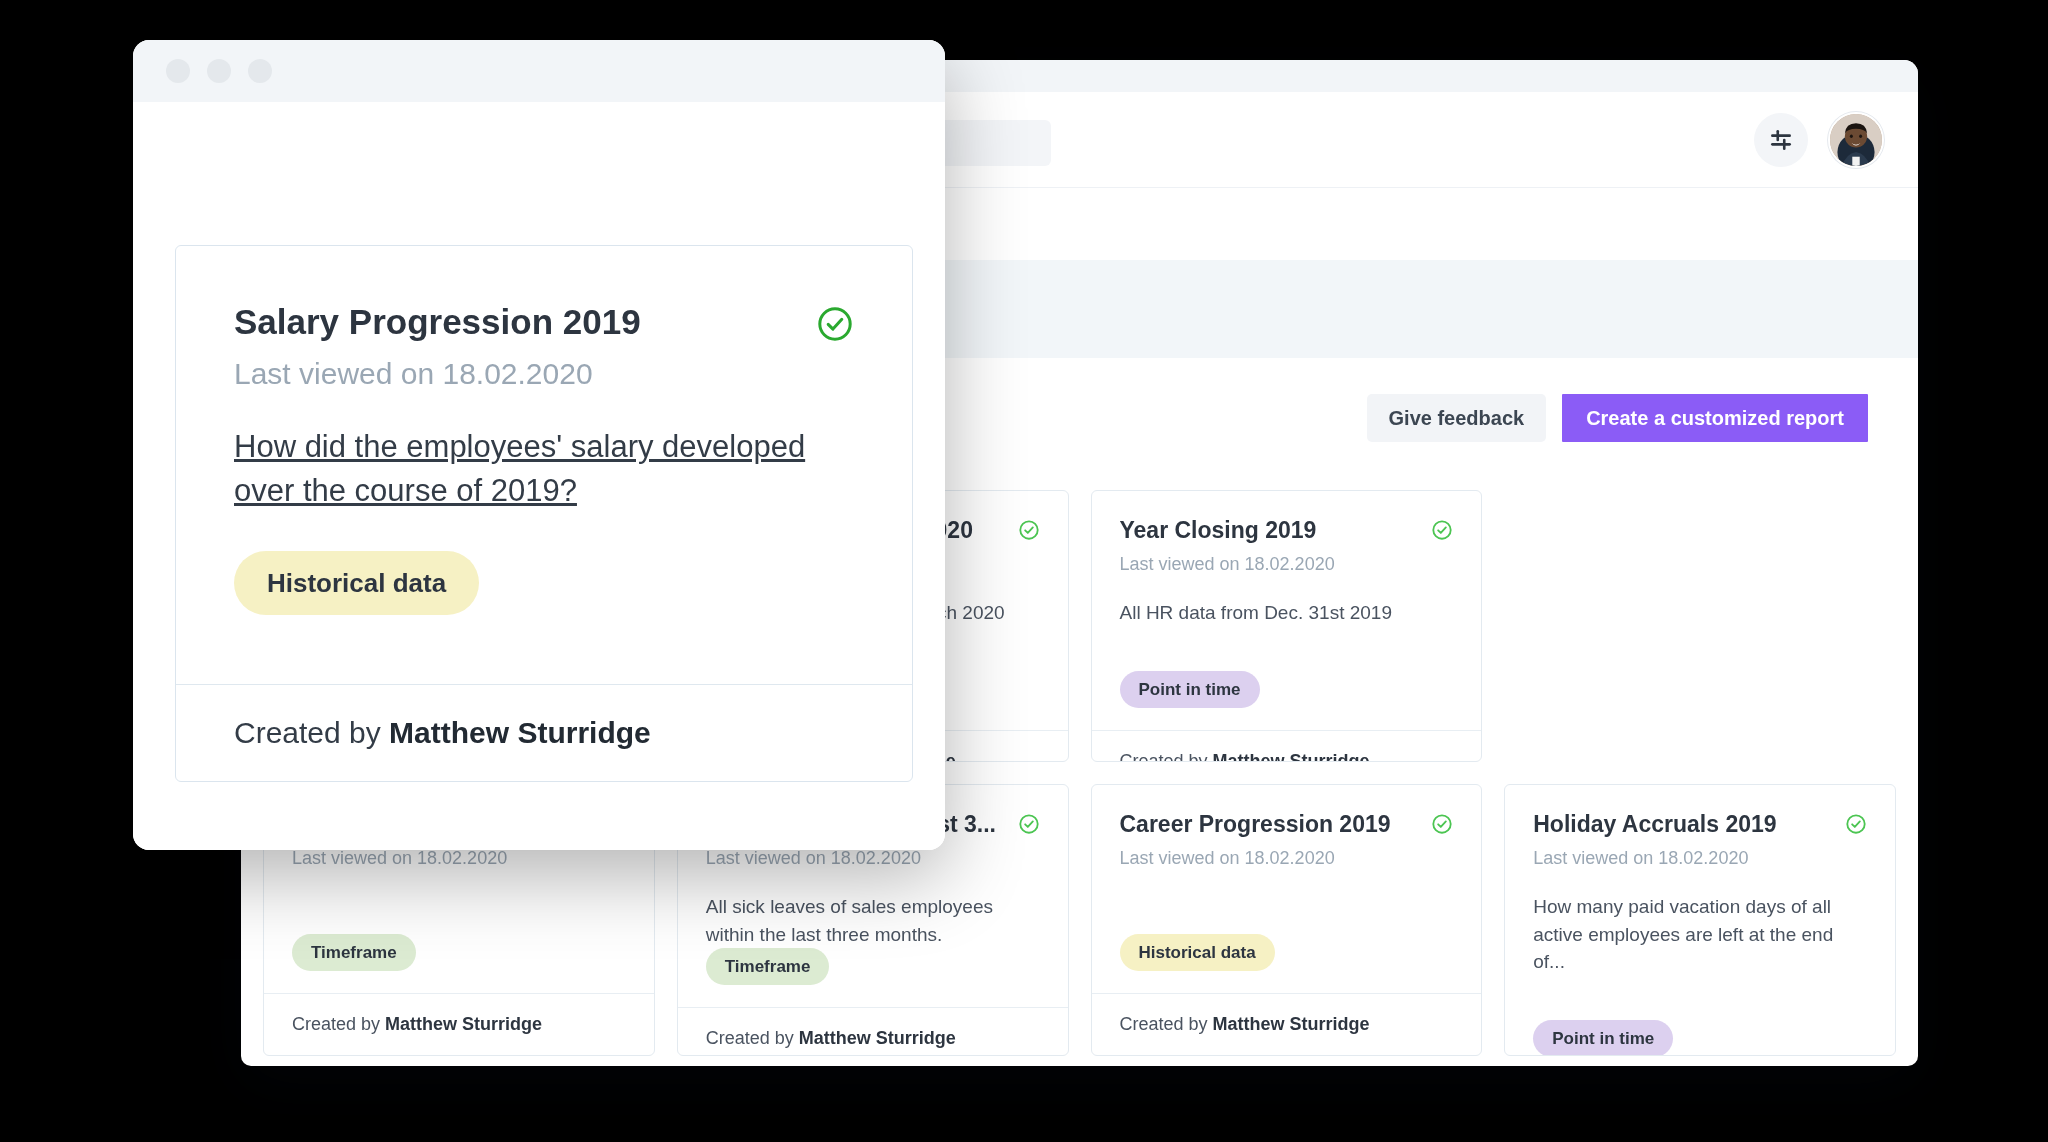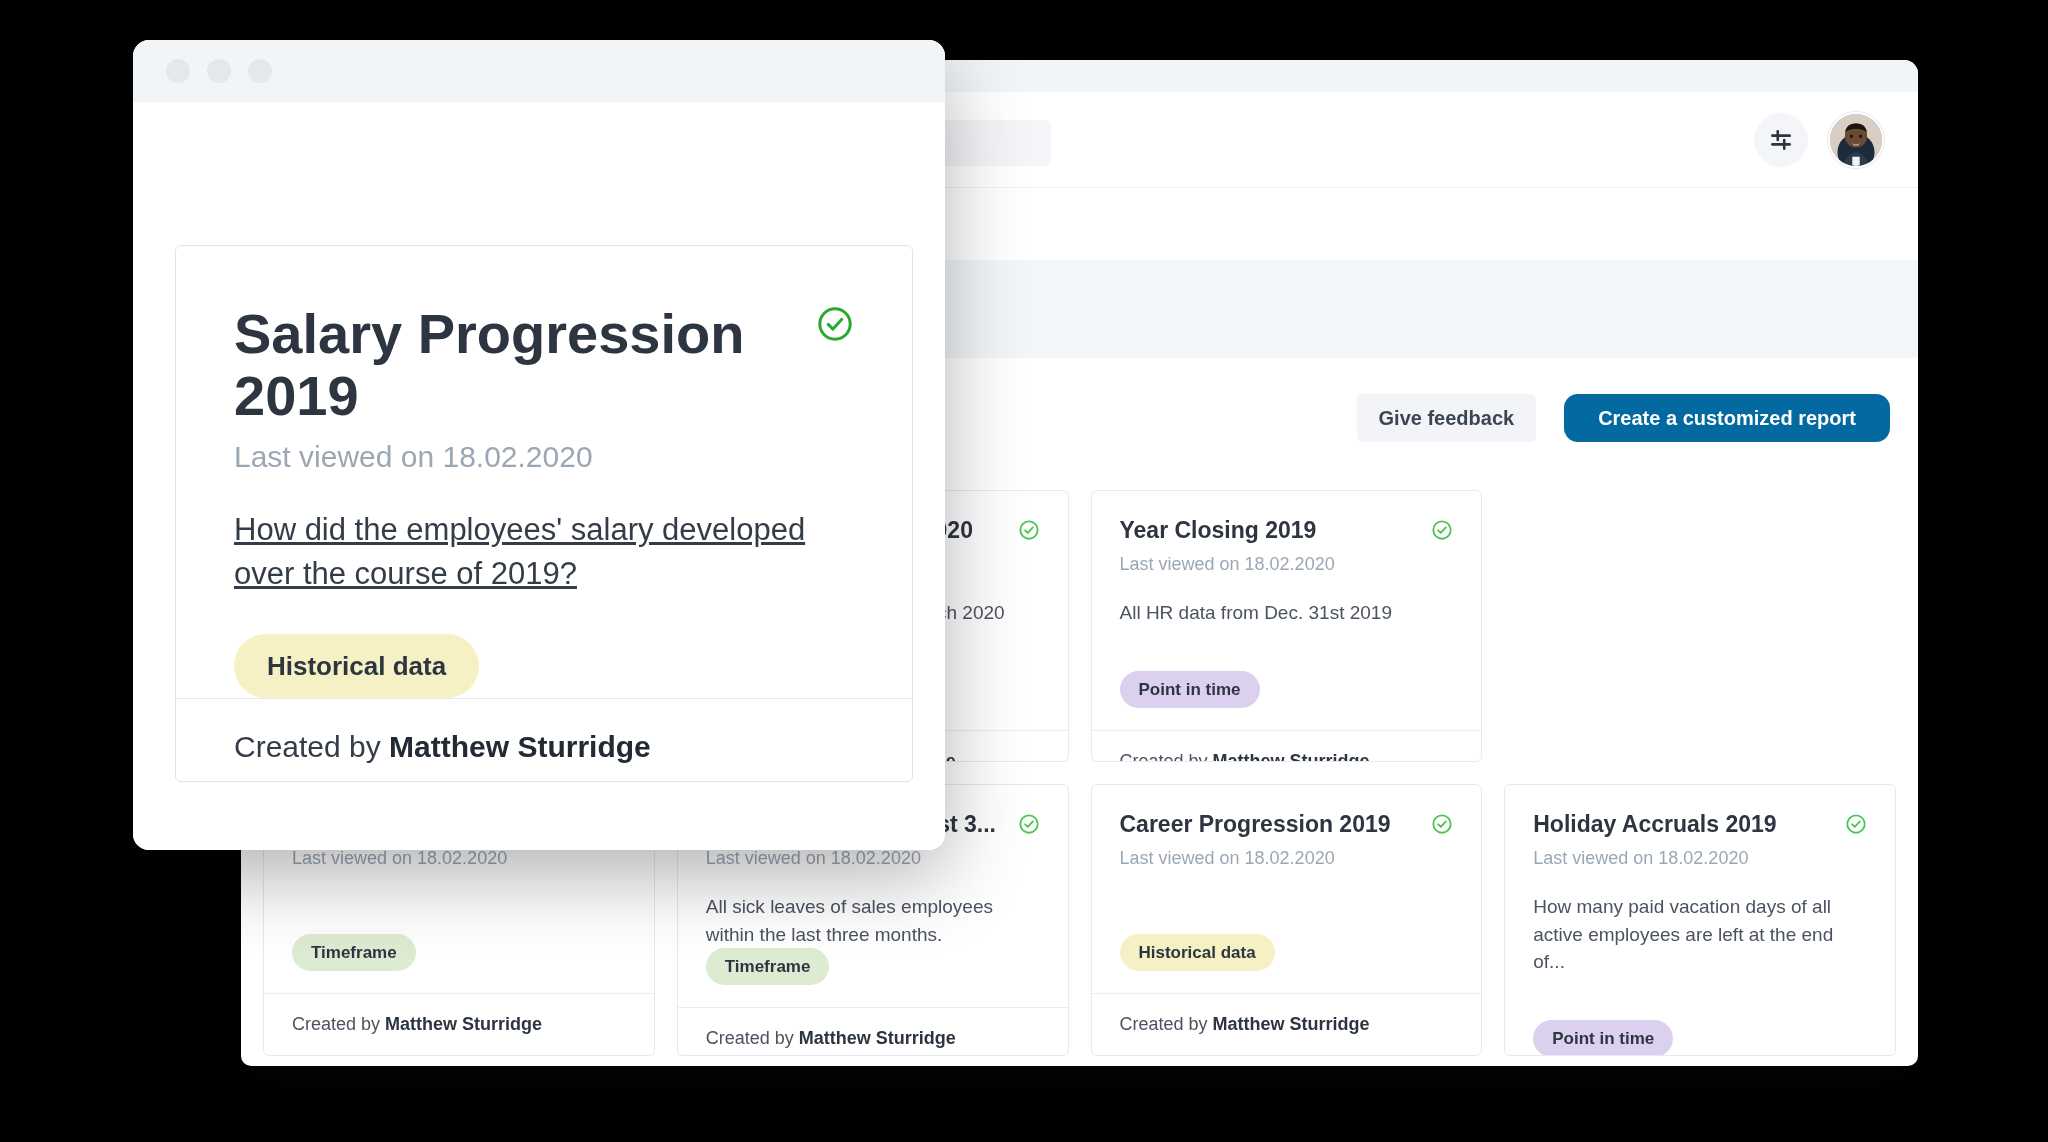--- a/index.html
+++ b/index.html
@@ -93,48 +93,48 @@
     left: 0;
     top: 200px;
     width: 100%;
     height: 98px;
     background: #f2f6f9;
   }
 
   
   #bg-actionrow {
     position: absolute;
-    right: 28px;
+    right: 50px;
     top: 334px;
     display: flex;
     align-items: center;
-    gap: 28px;
+    gap: 16px;
   }
 
   .btn-secondary {
     background: #f2f4f7;
     color: #3c4652;
     font-size: 20px;
     font-weight: 600;
     border: none;
     border-radius: 5px;
     padding: 14px 22px;
     line-height: 1;
     font-family: "Liberation Sans", sans-serif;
     cursor: pointer;
   }
 
   .btn-primary {
-    background: #0369a1;
+    background: #8b5cf6;
     color: #ffffff;
     font-size: 20px;
     font-weight: 700;
     border: none;
-    border-radius: 14px;
-    padding: 14px 34px;
+    border-radius: 1px;
+    padding: 14px 24px;
     line-height: 1;
     font-family: "Liberation Sans", sans-serif;
     cursor: pointer;
   }
 
   
   #card-grid {
     position: absolute;
     left: 0;
     top: 430px;
@@ -275,21 +275,21 @@
     flex-direction: column;
   }
 
   #front-card-titlerow {
     display: flex;
     align-items: flex-start;
     justify-content: space-between;
   }
 
   #front-card-title {
-    font-size: 56px;
+    font-size: 35px;
     font-weight: 700;
     color: #2d3540;
     line-height: 1.1;
   }
 
   #front-card-sub {
     font-size: 30px;
     color: #9aa7b4;
     margin-top: 14px;
   }

